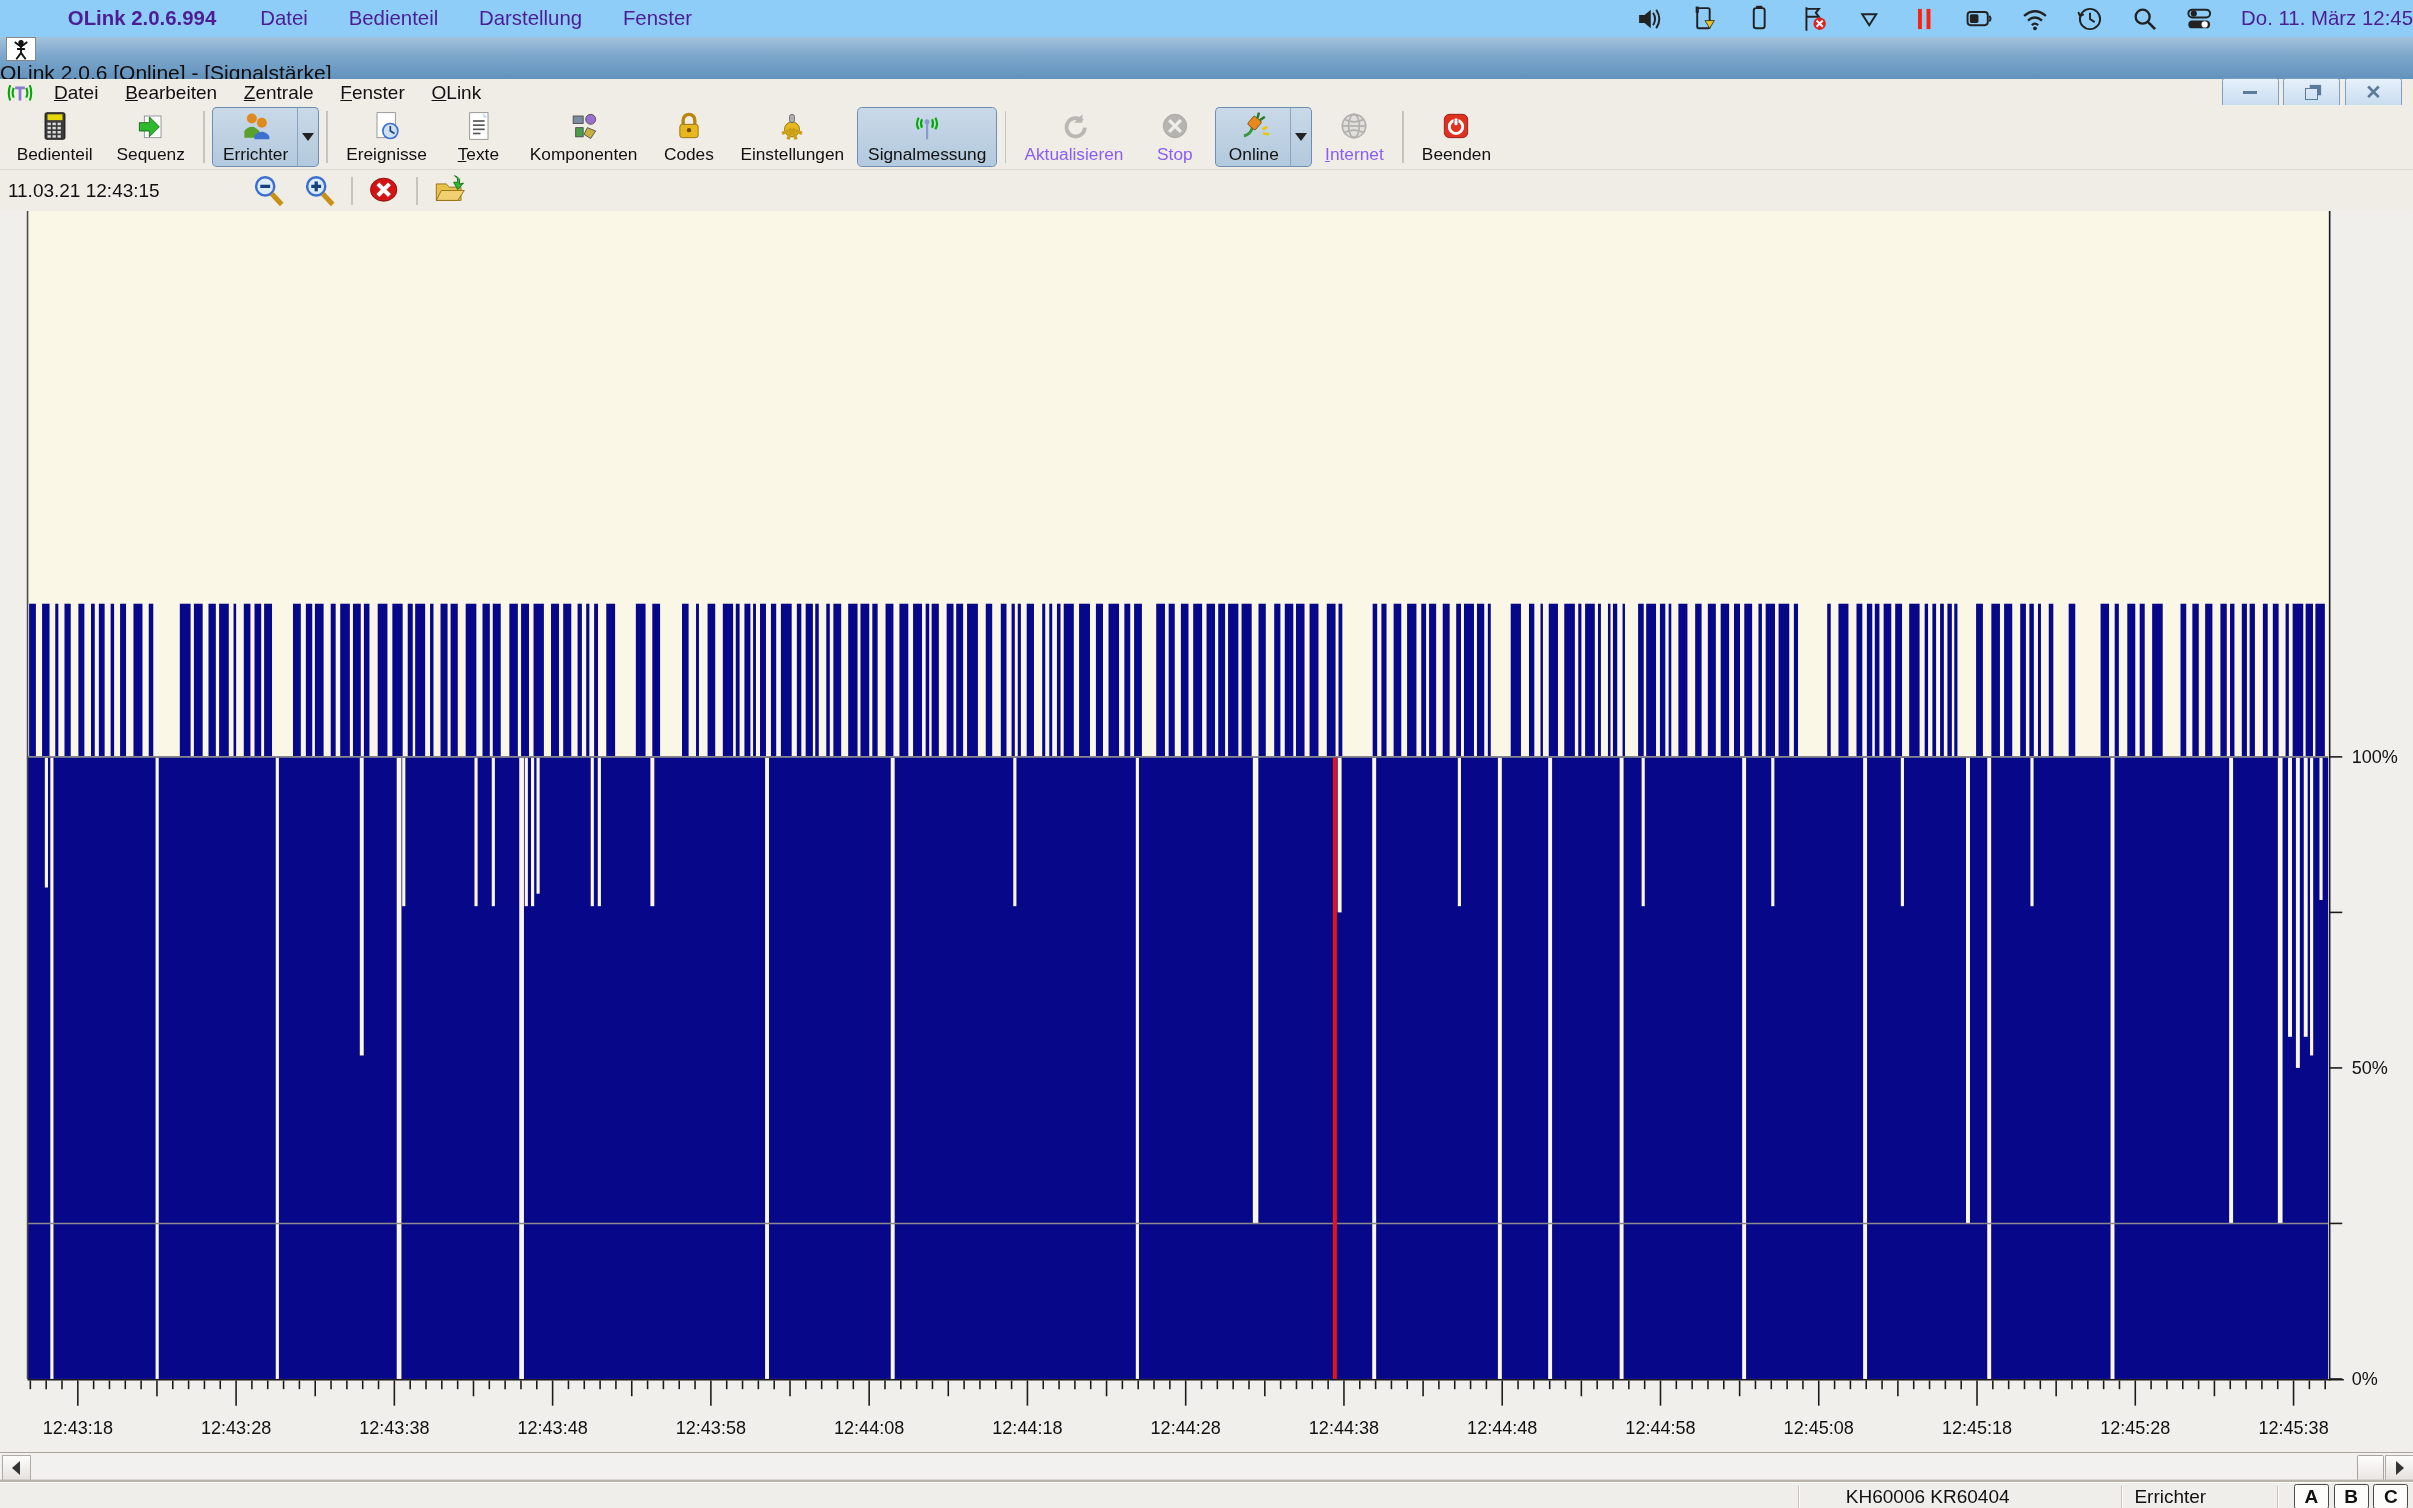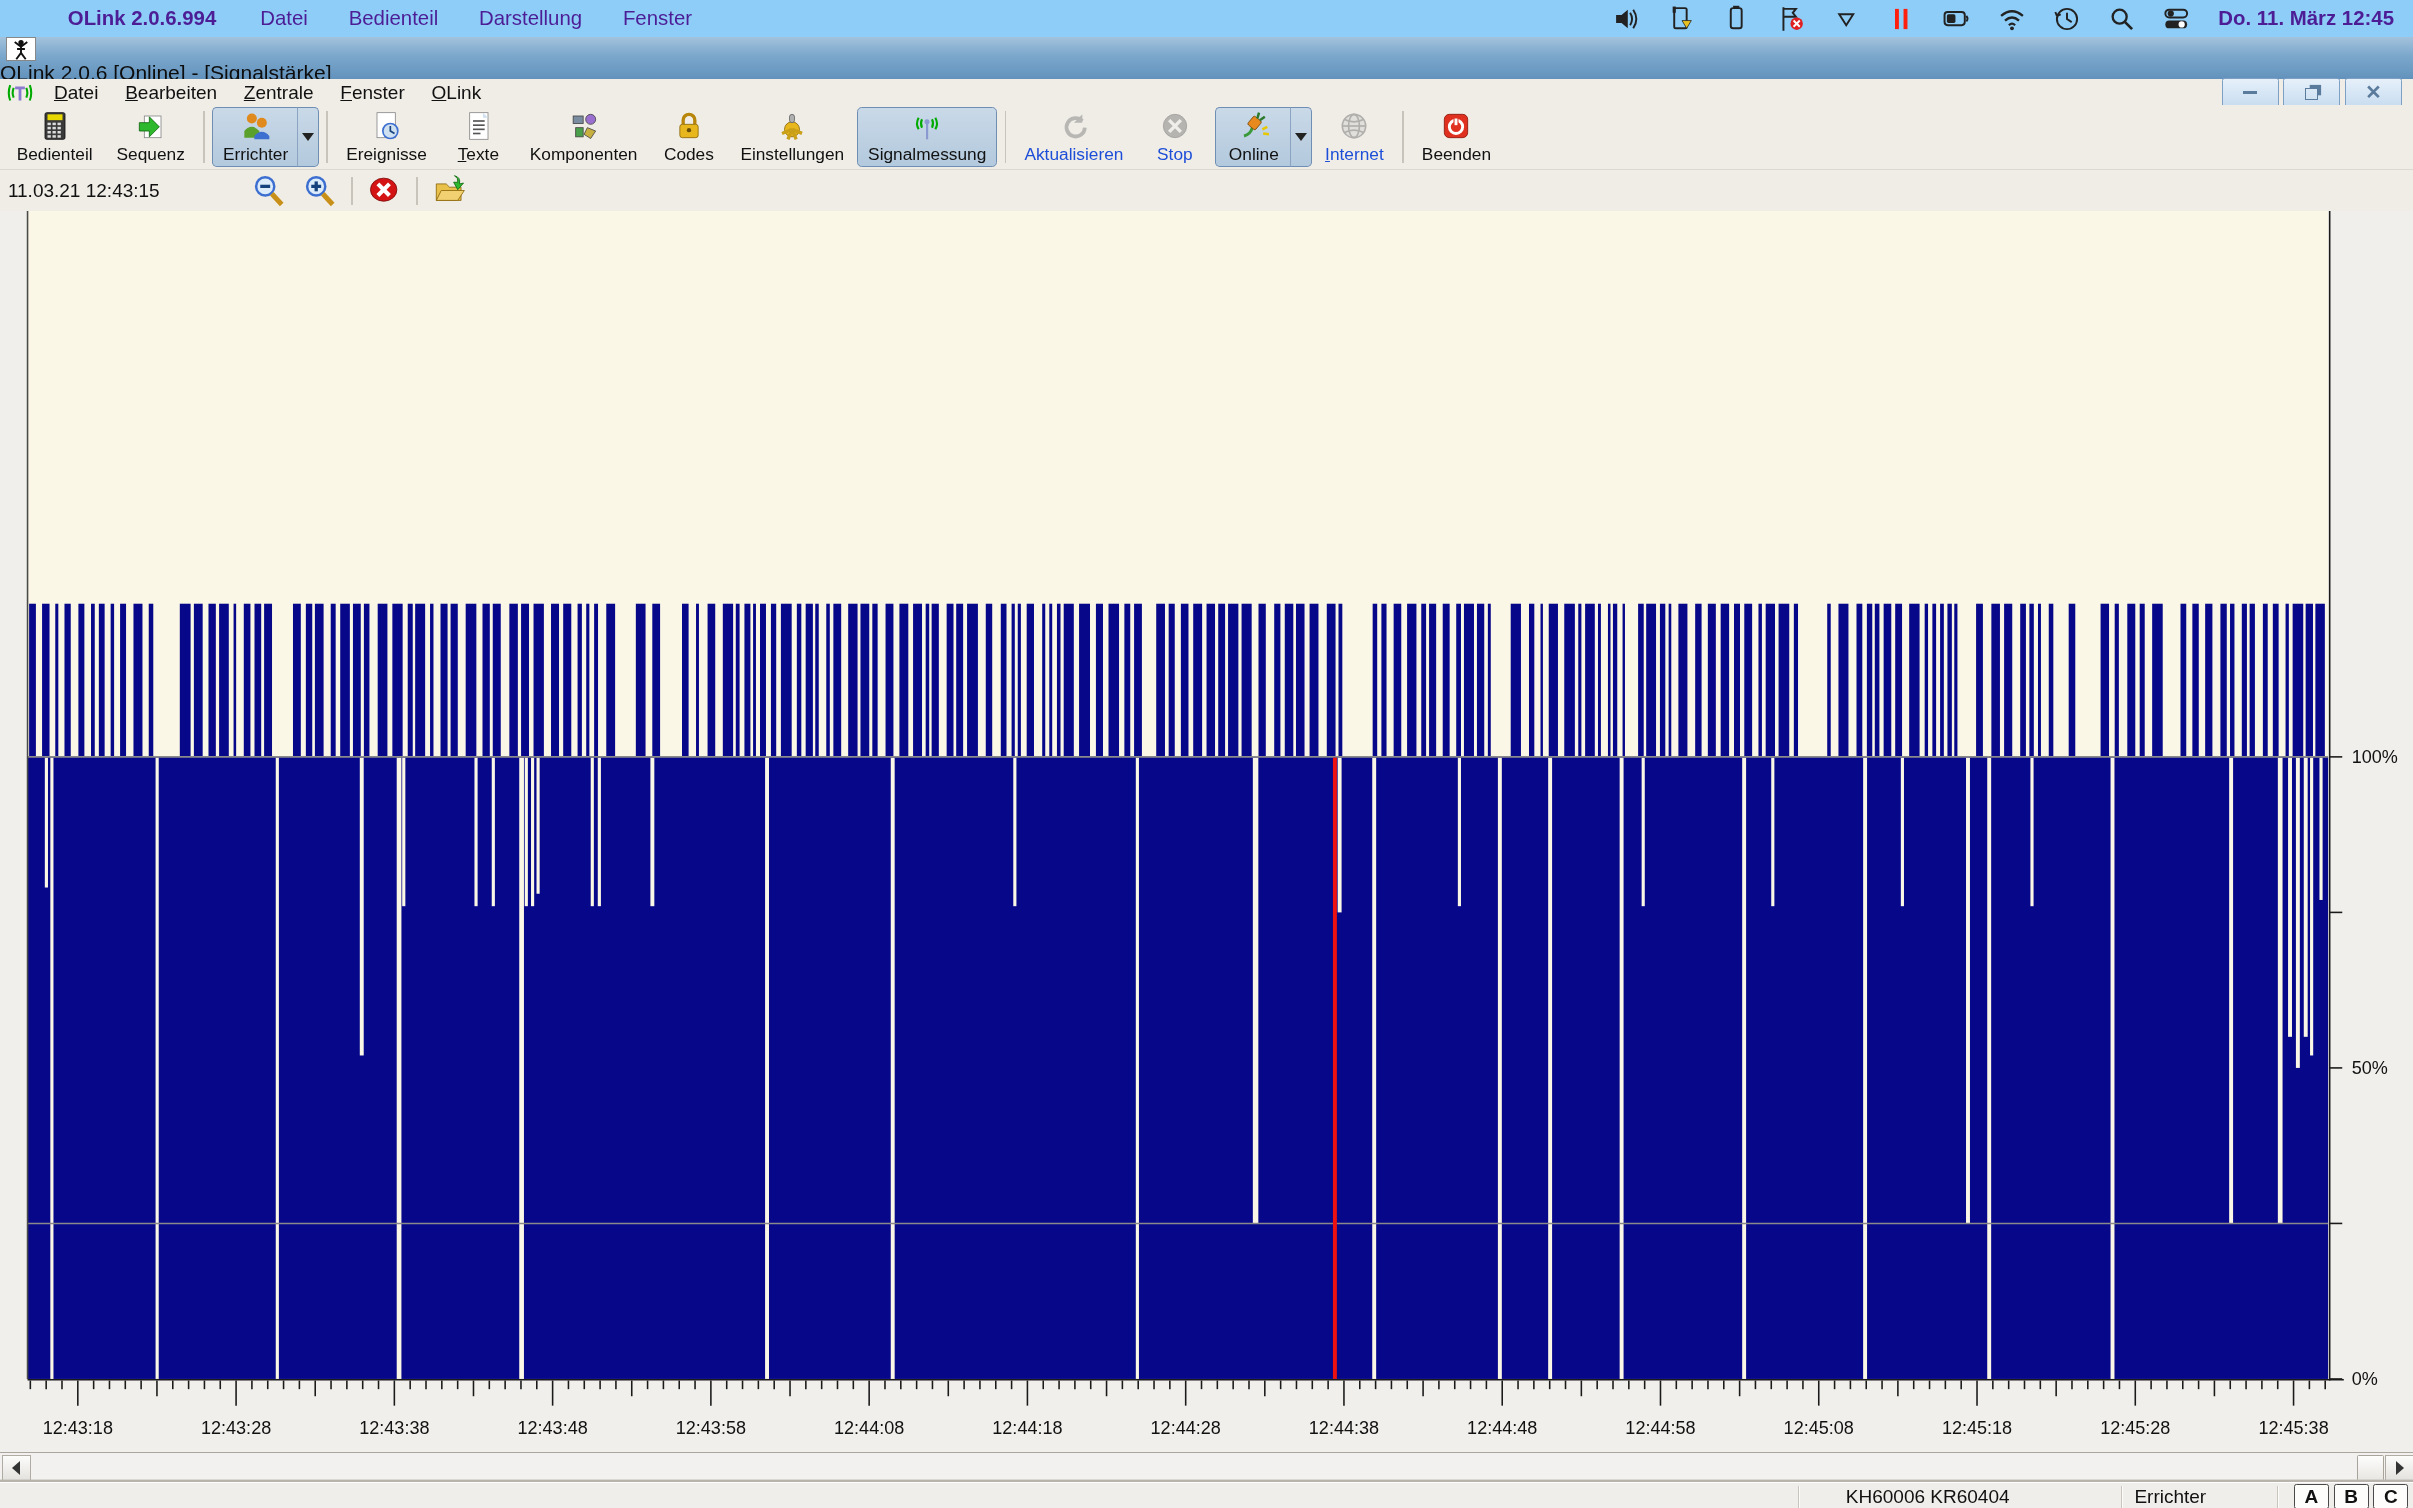--- a/index.html
+++ b/index.html
@@ -4,21 +4,21 @@
 <style>
   html,body{margin:0;padding:0;}
   body{width:2413px;height:1508px;position:relative;overflow:hidden;
        font-family:"Liberation Sans", sans-serif;background:#efeeea;}
   .abs{position:absolute;}
   
   #macbar{left:0;top:0;width:2413px;height:37px;background:#8ecdf8;display:flex;align-items:center;
           font-size:20.4px;color:#4c1d95;}
   .macitem{padding:0 20.4px;}
   .macapp{font-weight:bold;padding:0 23.6px 0 27px;}
-  #macright{margin-left:auto;display:flex;align-items:center;gap:27px;padding-right:19px;font-weight:bold;}
+  #macright{margin-left:auto;display:flex;align-items:center;gap:27px;}
   .macico{display:inline-flex;align-items:center;justify-content:center;width:28px;height:28px;}
   
   #titlebar{left:0;top:37px;width:2413px;height:42px;
             background:linear-gradient(#a3c2dc,#7ba7cc 45%,#6292bc);
             border-bottom:0.8px solid #4c769e;display:flex;align-items:flex-start;flex-direction:column;}
   #title-icon{width:28px;height:28px;background:#fff;border:0.8px solid #888;margin:0 9.4px 0 6.3px;
               display:flex;align-items:center;justify-content:center;}
   #title-text{font-size:21px;color:#0d0d0d;}
   .winbtn{width:53px;height:28px;display:flex;align-items:center;justify-content:center;
           border:0.8px solid #3c658f;border-radius:3.1px;margin-left:1.6px;
@@ -39,21 +39,21 @@
   .mglyph-restore{width:11px;height:9.4px;border:1.6px solid #5a7b9c;box-shadow:3.9px -3.9px 0 -0.8px #5a7b9c;margin-top:3.1px;}
   .mglyph-x{color:#5a7b9c;font-size:19.6px;font-weight:bold;line-height:1;}
   
   #toolbar{left:0;top:105px;width:2413px;height:64px;background:#f0ede7;display:flex;align-items:stretch;
            padding-left:4.7px;border-bottom:0.8px solid #dcd8d0;}
   .tbtn{display:flex;flex-direction:column;align-items:center;justify-content:flex-start;
         padding:3.9px 10.2px 3.1px;margin:1.6px 0.8px;border:1.6px solid transparent;border-radius:4.7px;
         font-size:17.3px;color:#111;min-width:55px;}
   .tbtn .ticon{height:33px;display:flex;align-items:center;justify-content:center;margin-bottom:2.4px;}
   .tbtn.pressed{background:linear-gradient(#c9d9e8,#b3c9dd);border:1.6px solid #6f8eb4;}
-  .tbtn.disabled{color:#1d4ed8;}
+  .tbtn.disabled{color:#8b5cf6;}
   .tbtn.disabled svg{opacity:.45;filter:grayscale(1);}
   .tsep{width:1.6px;background:#c8c4bb;margin:6.3px 6.3px;}
   .dropwrap{display:flex;align-items:stretch;}
   .droppart{width:20.4px;display:flex;align-items:center;justify-content:center;margin:1.6px 0.8px 1.6px -2.4px;
             border:1.6px solid #6f8eb4;border-left:0.8px solid #8aa4c2;border-radius:0 4.7px 4.7px 0;
             background:linear-gradient(#c9d9e8,#b3c9dd);}
   .dropwrap .tbtn.pressed{border-radius:4.7px 0 0 4.7px;border-right:none;}
   .caret{width:0;height:0;border-left:6.3px solid transparent;border-right:6.3px solid transparent;
          border-top:8.6px solid #222;}
   

